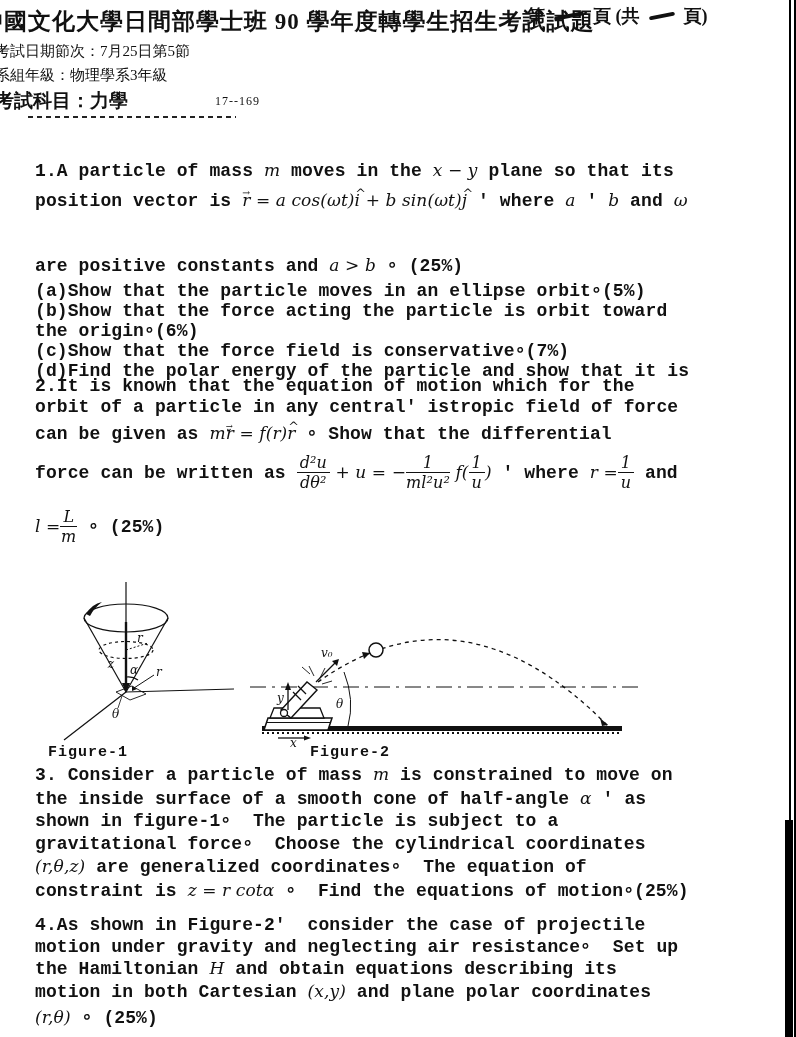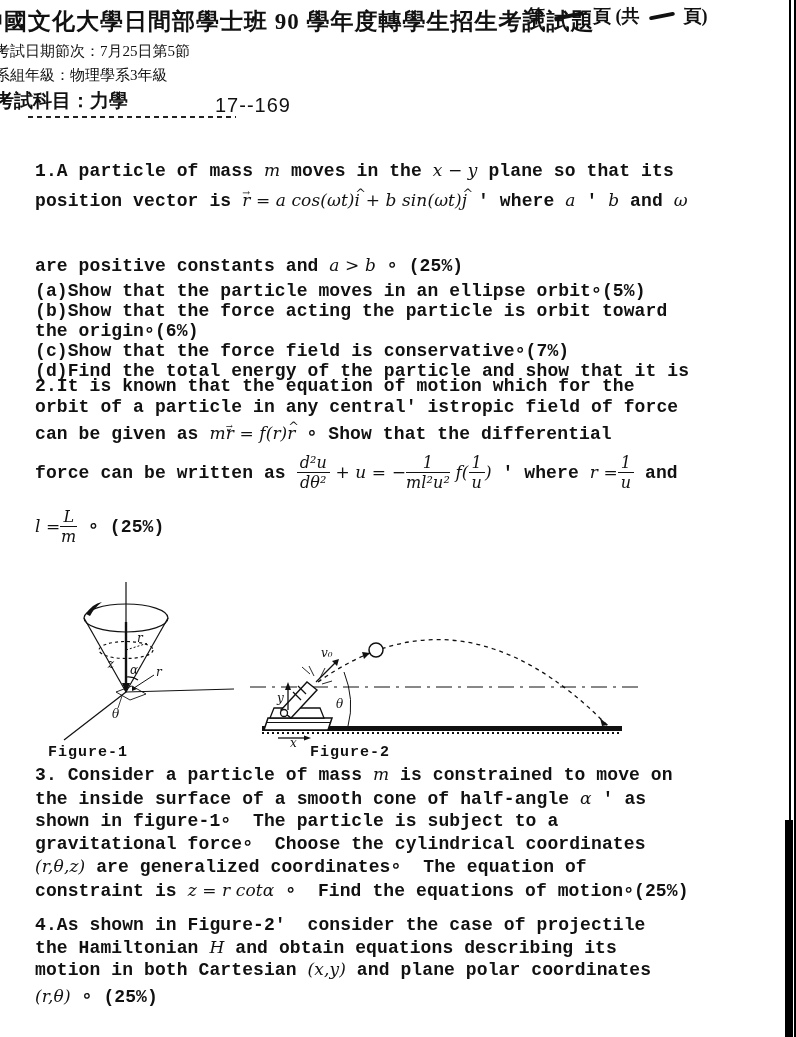--- a/index.html
+++ b/index.html
@@ -11,22 +11,22 @@
              font-weight:bold;font-size:23px;letter-spacing:1px;white-space:nowrap;text-align:center;}
   .hdr-clip{position:absolute;left:-19px;top:6px;font-family:"Liberation Serif","DejaVu Serif",serif;
             font-weight:bold;font-size:23px;}
   .page-ind{position:absolute;left:527px;top:4px;display:flex;align-items:center;gap:9px;
             font-family:"Liberation Serif","DejaVu Serif",serif;font-weight:bold;font-size:18px;white-space:nowrap;}
   .one-stroke{display:inline-block;width:30px;height:4px;background:#111;border-radius:2px;
               transform:rotate(-11deg);}
   .hdr-line{position:absolute;font-family:"Liberation Serif","DejaVu Serif",serif;font-size:15px;white-space:nowrap;}
   .hdr-subject{position:absolute;font-family:"Liberation Serif","DejaVu Serif",serif;font-weight:bold;
                font-size:19px;white-space:nowrap;}
-  .hdr-code{position:absolute;left:215px;top:94px;font-family:Liberation Sans, sans-serif;
-            font-size:20px;letter-spacing:1px;}
+  .hdr-code{position:absolute;left:215px;top:94px;font-family:Liberation Serif, serif;
+            font-size:12px;letter-spacing:1px;}
   .hdr-dashes{position:absolute;left:28px;top:116px;width:208px;height:2px;
               background:repeating-linear-gradient(90deg,#222 0 5px,transparent 5px 9px);}
 
   
   .vline{position:absolute;background:#000;}
 
   
   .qblock{position:absolute;left:35px;width:660px;}
   .line{white-space:pre;font-size:18px;font-weight:bold;letter-spacing:0.1px;}
   #q1 .line,#q2 .line{line-height:20px;}
@@ -79,39 +79,40 @@
   <div class="vline" style="left:794px;top:0;width:2px;height:1037px"></div>
 
   <div id="q1" class="qblock" style="top:160px">
       <div class="line g1"><span class="tx">1.A particle of mass </span><span class="mi">m</span><span class="tx"> moves in the </span><span class="mi">x − y</span><span class="tx"> plane so that its</span></div>
       <div class="line g1"><span class="tx">position vector is </span><span class="mi vec">r</span><span class="mi"> = a cos(ωt)</span><span class="mi hat">i</span><span class="mi"> + b sin(ωt)</span><span class="mi hat">j</span><span class="tx"> ' where </span><span class="mi">a</span><span class="tx"> ' </span><span class="mi">b</span><span class="tx"> and </span><span class="mi">ω</span></div>
       <div class="line g2"><span class="tx">are positive constants and </span><span class="mi">a &gt; b</span><span class="tx"> ∘ (25%)</span></div>
       <div class="line"><span class="tx">(a)Show that the particle moves in an ellipse orbit∘(5%)</span></div>
       <div class="line"><span class="tx">(b)Show that the force acting the particle is orbit toward</span></div>
       <div class="line"><span class="tx">the origin∘(6%)</span></div>
       <div class="line"><span class="tx">(c)Show that the force field is conservative∘(7%)</span></div>
-      <div class="line"><span class="tx">(d)Find the total energy of the particle and show that it is</span></div>
+      <div class="line"><span class="tx">(d)Find the polar energy of the particle and show that it is</span></div>
     </div>
   <div id="q2" class="qblock" style="top:376px">
       <div class="line m1"><span class="tx">2.It is known that the equation of motion which for the</span></div>
       <div class="line m6"><span class="tx">orbit of a particle in any central' istropic field of force</span></div>
       <div class="line m5"><span class="tx">can be given as </span><span class="mi">m</span><span class="mi vdd">r</span><span class="mi"> = f(r)</span><span class="mi hat">r</span><span class="tx"> ∘ Show that the differential</span></div>
       <div class="line fm"><span class="tx">force can be written as </span><span class="frac"><span class="fn">d²u</span><span class="fd">dθ²</span></span><span class="mi"> + u = −</span><span class="frac"><span class="fn">1</span><span class="fd">ml²u²</span></span><span class="mi"> f(</span><span class="frac"><span class="fn">1</span><span class="fd">u</span></span><span class="mi">)</span><span class="tx"> ' where </span><span class="mi">r =</span><span class="frac"><span class="fn">1</span><span class="fd">u</span></span><span class="tx"> and</span></div>
       <div class="line fm2"><span class="mi">l =</span><span class="frac"><span class="fn">L</span><span class="fd">m</span></span><span class="tx"> ∘ (25%)</span></div>
     </div>
   <div id="q3" class="qblock" style="top:763px">
       <div class="line"><span class="tx">3. Consider a particle of mass </span><span class="mi">m</span><span class="tx"> is constrained to move on</span></div>
       <div class="line"><span class="tx">the inside surface of a smooth cone of half-angle </span><span class="mi">α</span><span class="tx"> ' as</span></div>
       <div class="line"><span class="tx">shown in figure-1∘  The particle is subject to a</span></div>
       <div class="line"><span class="tx">gravitational force∘  Choose the cylindrical coordinates</span></div>
       <div class="line"><span class="mi">(r,θ,z)</span><span class="tx"> are generalized coordinates∘  The equation of</span></div>
       <div class="line"><span class="tx">constraint is </span><span class="mi">z = r cotα</span><span class="tx"> ∘  Find the equations of motion∘(25%)</span></div>
     </div>
   <div id="q4" class="qblock" style="top:915px">
       <div class="line"><span class="tx">4.As shown in Figure-2'  consider the case of projectile</span></div>
+      <div class="line"><span class="tx">motion under gravity and neglecting air resistance∘  Set up</span></div>
       <div class="line"><span class="tx">the Hamiltonian </span><span class="mi">H</span><span class="tx"> and obtain equations describing its</span></div>
       <div class="line"><span class="tx">motion in both Cartesian </span><span class="mi">(x,y)</span><span class="tx"> and plane polar coordinates</span></div>
       <div class="line st"><span class="mi">(r,θ)</span><span class="tx"> ∘ (25%)</span></div>
     </div>
 
   <svg class="figsvg" style="left:58px;top:580px" width="185" height="166" viewBox="0 0 185 166">
     <g stroke="#111" stroke-width="1.2" fill="none">
       <line x1="68" y1="2" x2="68" y2="112"></line>
       <ellipse cx="68" cy="38" rx="42" ry="14"></ellipse>
       <line x1="68" y1="112" x2="26" y2="38"></line>

